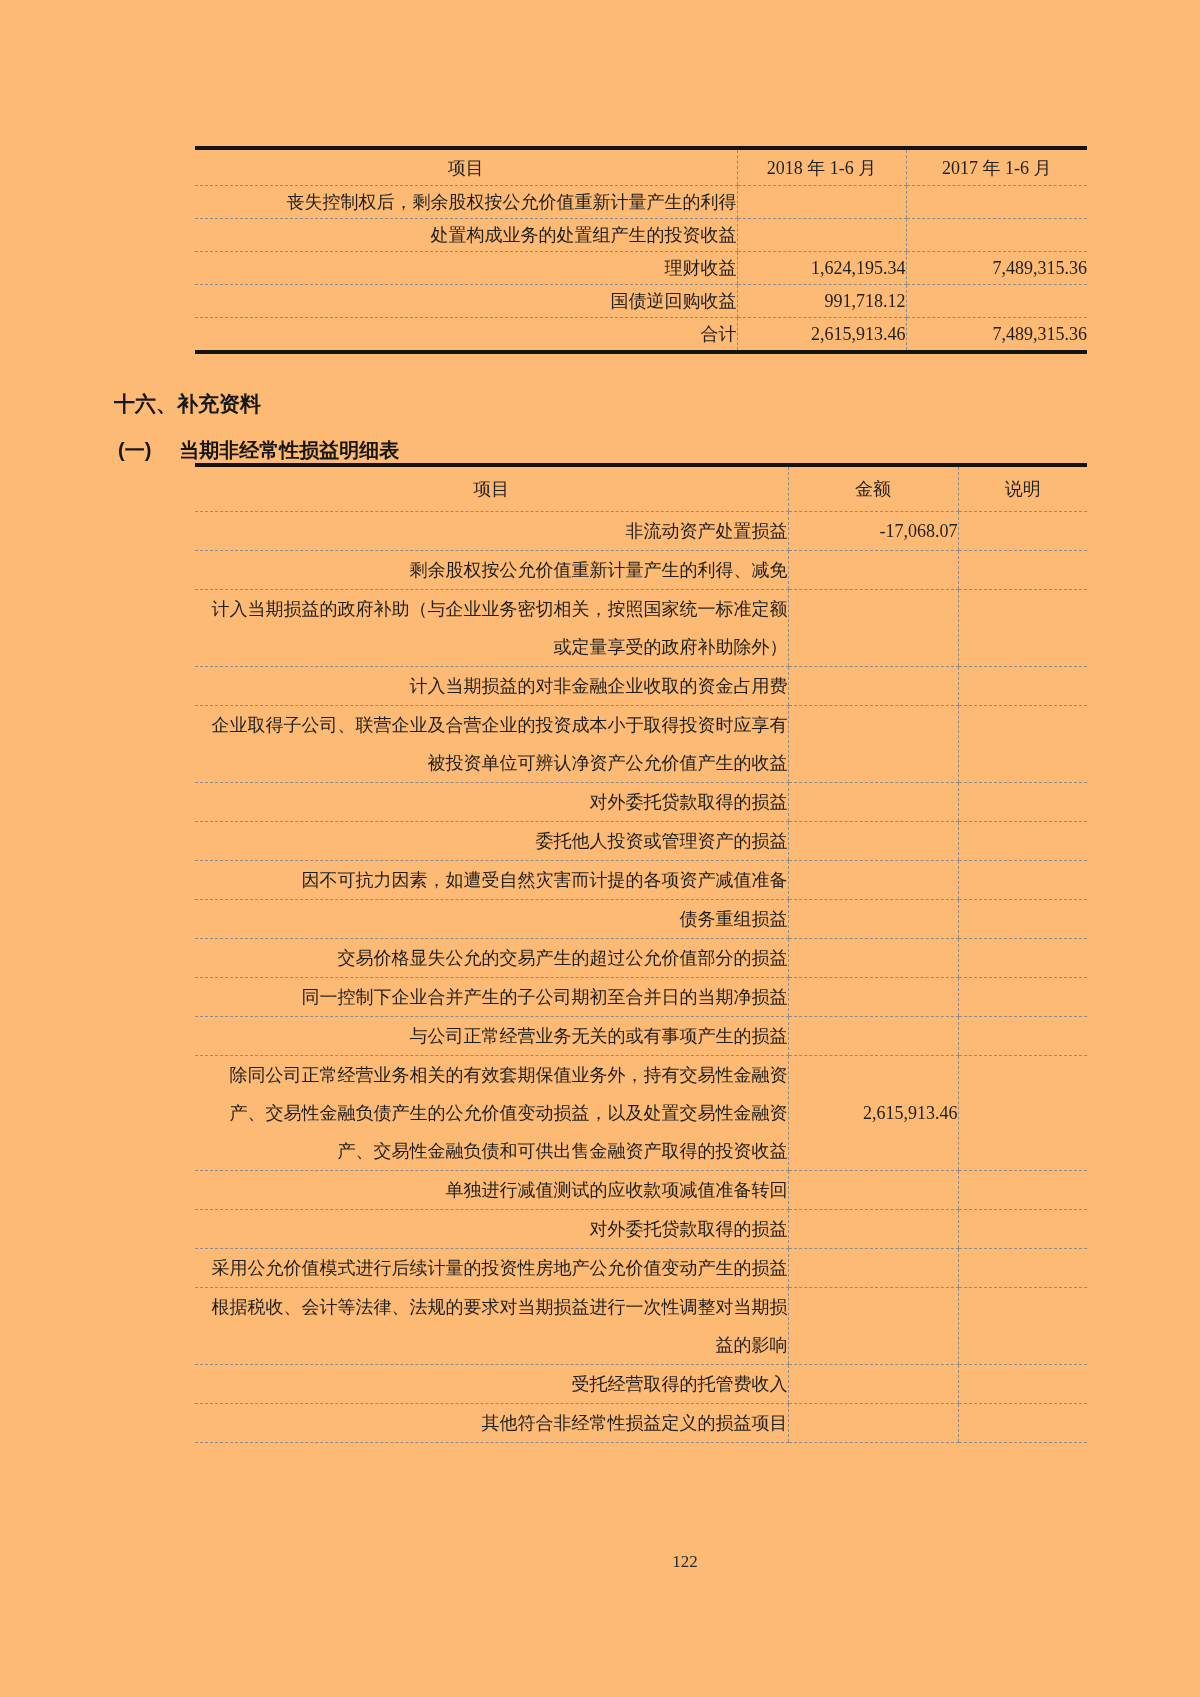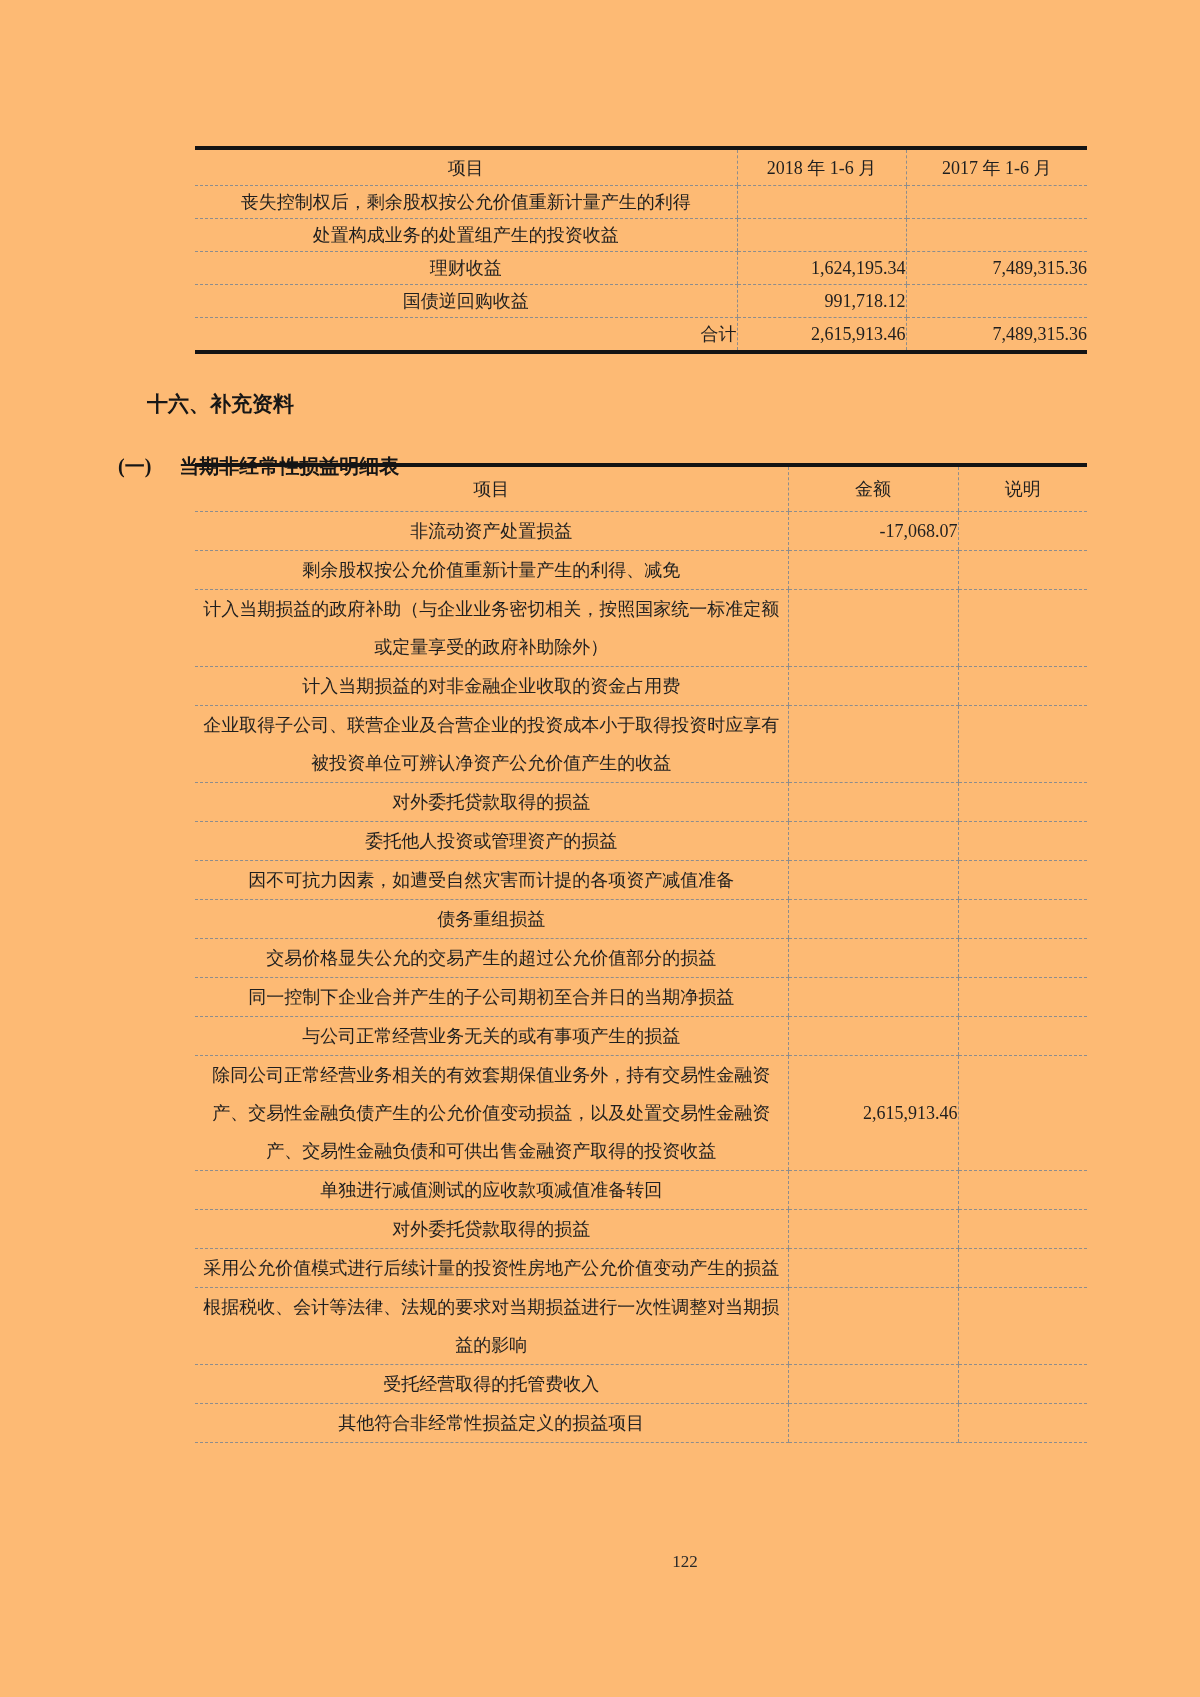--- a/index.html
+++ b/index.html
@@ -28,21 +28,21 @@
     vertical-align: middle;
     padding: 0;
     word-break: break-all;
   }
   
   table.fin th { border-bottom: 1px dashed #8d8d8d; }
   table.fin td { border-bottom: 1px dashed #8d8d8d; }
   
   table.fin th + th, table.fin td + td { border-left: 1px dashed #8d8d8d; }
 
-  .c-item  { text-align: center;  padding-left: 10px; padding-right: 20px; }
+  .c-item  { text-align: right;  padding-left: 10px; padding-right: 20px; }
   .c-num   { text-align: right; padding-right: 12px; }
   .c-note  { text-align: center; }
   .c-center{ text-align: right; padding-left: 0; padding-right: 0; }
 
   
   #table1 {
     position: absolute; left: 195px; top: 146px;
     border-top: 4px solid #141414;
     border-bottom: 4px solid #141414;
   }
@@ -54,25 +54,25 @@
     position: absolute; left: 195px; top: 463px;
     border-top: 4px solid #141414;
   }
   #table2 th { height: 44px; text-align: center; }
   #table2 td { height: 38px; line-height: 38px; }
 
   
   .section-title {
     position: absolute; left: 114px; top: 390px;
     font-family: "Liberation Sans", "DejaVu Sans", sans-serif;
-    font-size: 21px; font-weight: 700; color: #161616; margin-left: 33px;
+    font-size: 21px; font-weight: 700; color: #161616;
   }
   .subsection {
-    position: absolute; left: 118px; top: 453px;
-    font-family: Liberation Serif, serif;
+    position: absolute; left: 118px; top: 437px;
+    font-family: Liberation Sans, sans-serif;
     font-size: 20px; font-weight: 700; color: #161616;
   }
   .subsection .sub-title { margin-left: 28px; }
 
   .page-num {
     position: absolute; top: 1552px; left: 585px; width: 200px;
     text-align: center; font-size: 17px; color: #2a2a2a;
   }
 </style>
 </head>

